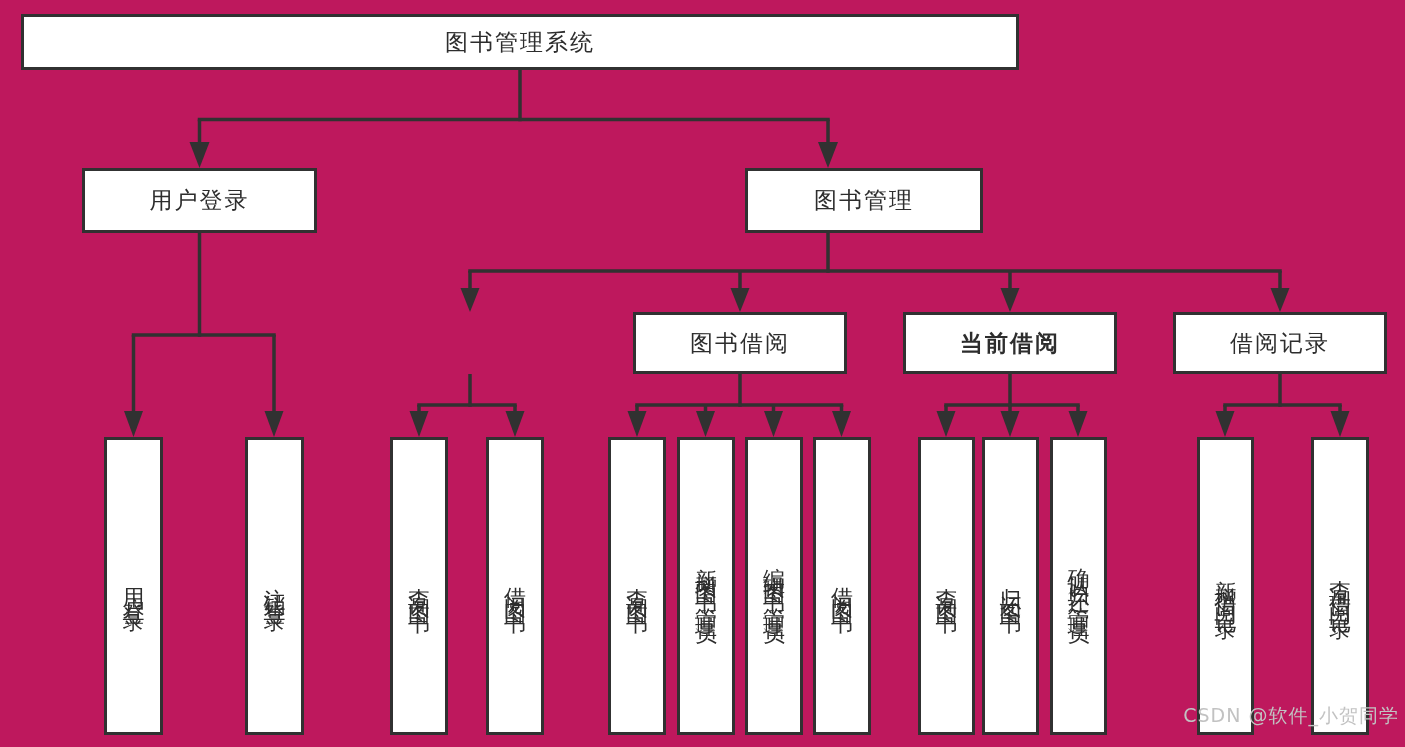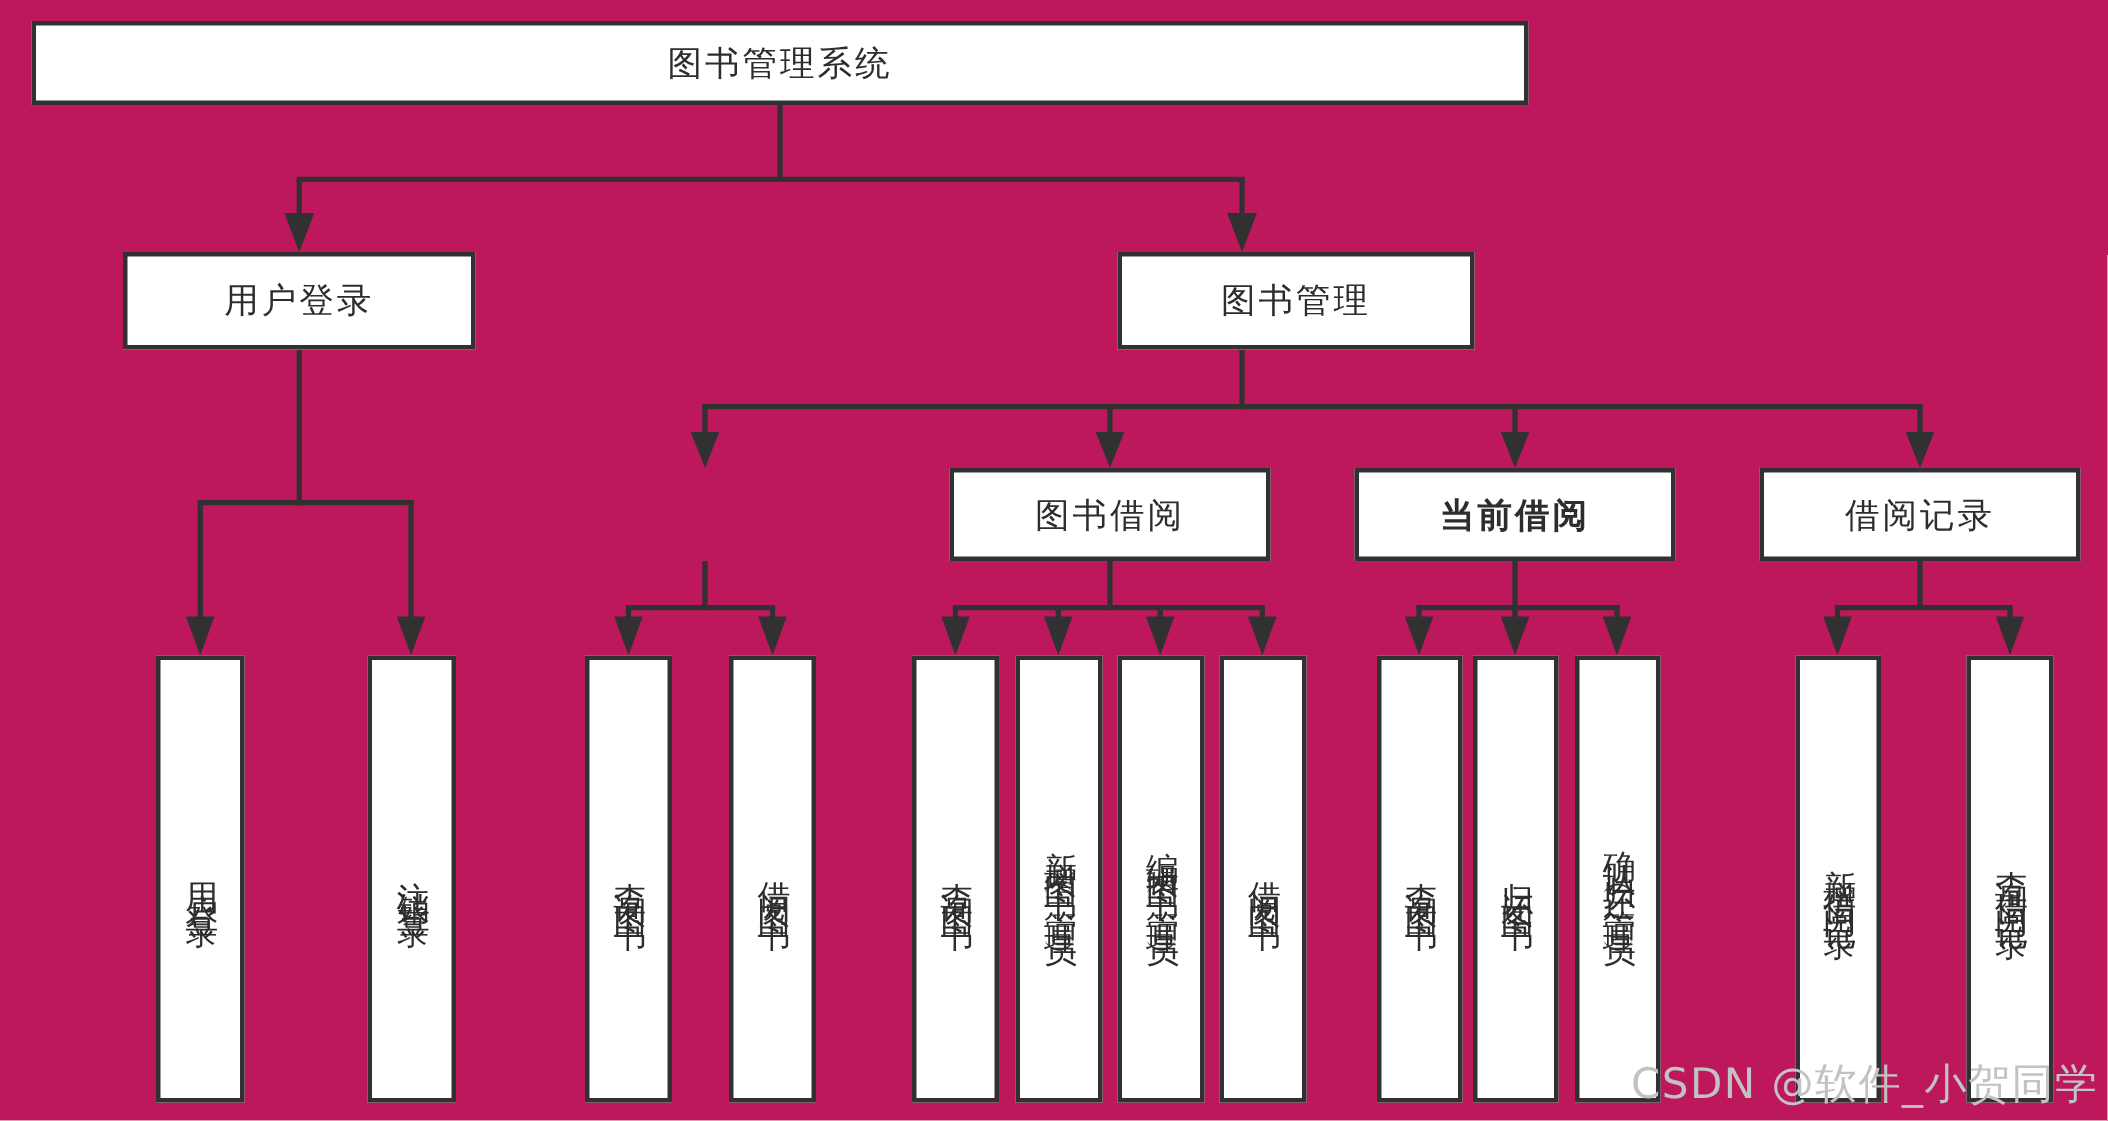--- a/index.html
+++ b/index.html
@@ -30,22 +30,22 @@
   }
   .vlabel{
     writing-mode:vertical-rl;
     text-orientation:mixed;
     font-size:22px;color:#2d2d2d;
     letter-spacing:8px;
     white-space:nowrap;
   }
   #watermark{
     position:absolute;
-    right:6px;bottom:5px;
-    font-size:28px;
+    right:6px;bottom:18px;
+    font-size:19px;
     color:#c2c2c2;
     letter-spacing:1px;
     z-index:5;
   }
 </style>
 </head>
 <body>
 
 <div id="stage">
 

